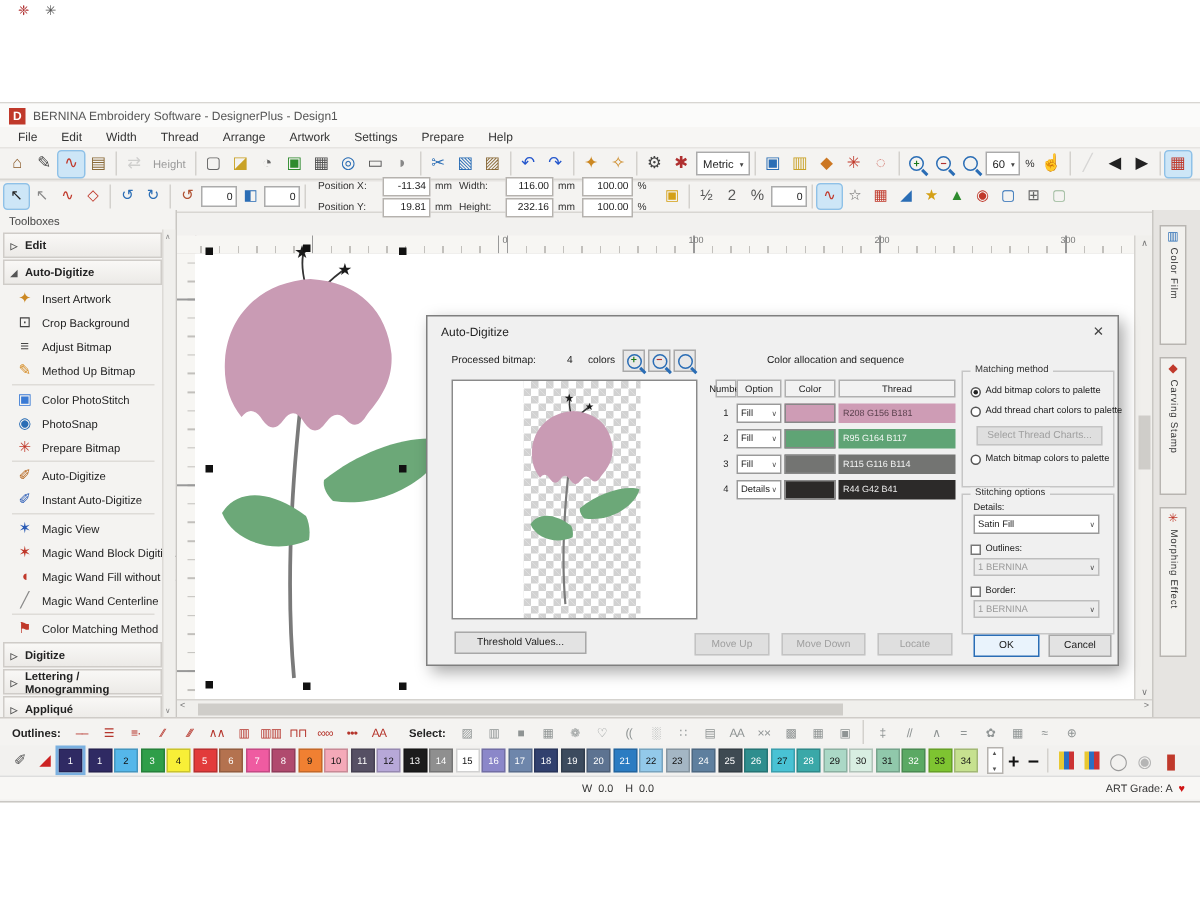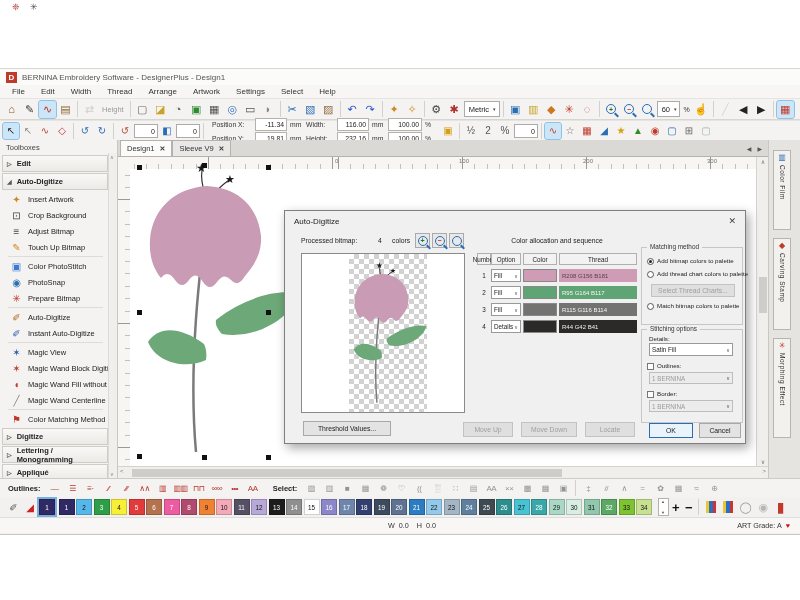--- a/index.html
+++ b/index.html
@@ -145,21 +145,21 @@
     </div>
 
     <div class="menubar" id="menubar">
         <span class="menu-item">File</span>
         <span class="menu-item">Edit</span>
         <span class="menu-item">Width</span>
         <span class="menu-item">Thread</span>
         <span class="menu-item">Arrange</span>
         <span class="menu-item">Artwork</span>
         <span class="menu-item">Settings</span>
-        <span class="menu-item">Select</span>
+        <span class="menu-item">Prepare</span>
         <span class="menu-item">Help</span>
       </div>
 
     <div class="toolbar tb1" id="toolbar1">
         <span class="tbi">
           <span class="g" style="color: rgb(138, 90, 42);">⌂</span>
         </span>
         <span class="tbi">
           <span class="g" style="color: rgb(68, 68, 68);">✎</span>
         </span>
@@ -408,21 +408,21 @@
         <div class="sb-item">
           <span class="ic" style="color: rgb(68, 68, 68);">⊡</span>
           <span>Crop Background</span>
         </div>
         <div class="sb-item">
           <span class="ic" style="color: rgb(68, 68, 68);">≡</span>
           <span>Adjust Bitmap</span>
         </div>
         <div class="sb-item">
           <span class="ic" style="color: rgb(212, 136, 30);">✎</span>
-          <span>Touch Up Bitmap</span>
+          <span>Method Up Bitmap</span>
         </div>
         <div class="sb-sep"></div>
         <div class="sb-item">
           <span class="ic" style="color: rgb(58, 122, 212);">▣</span>
           <span>Color PhotoStitch</span>
         </div>
         <div class="sb-item">
           <span class="ic" style="color: rgb(42, 109, 181);">◉</span>
           <span>PhotoSnap</span>
         </div>
@@ -473,34 +473,20 @@
           <span class="ar">▷</span>
           <span>Appliqué</span>
         </div>
       </div>
     <div class="sb-scroll">
       <span class="up">∧</span>
       <span class="dn">∨</span>
     </div>
   </div>
 
-  <div class="tabbar" id="tabbar">
-      <span class="tab active">
-        <span>Design1</span>
-        <span class="x">✕</span>
-      </span>
-      <span class="tab">
-        <span>Sleeve V9</span>
-        <span class="x">✕</span>
-      </span>
-      <span class="tabscroll">
-        <span>◀</span>
-        <span>▶</span>
-      </span>
-    </div>
 
   <div class="ruler-corner"></div>
   <div class="hruler" id="hruler">
       <span class="rlabel" style="left: 205px;">0</span>
       <span class="rlabel" style="left: 329px;">100</span>
       <span class="rlabel" style="left: 453px;">200</span>
       <span class="rlabel" style="left: 577px;">300</span>
     </div>
   <div class="vruler"></div>
   <div class="canvas"></div>

